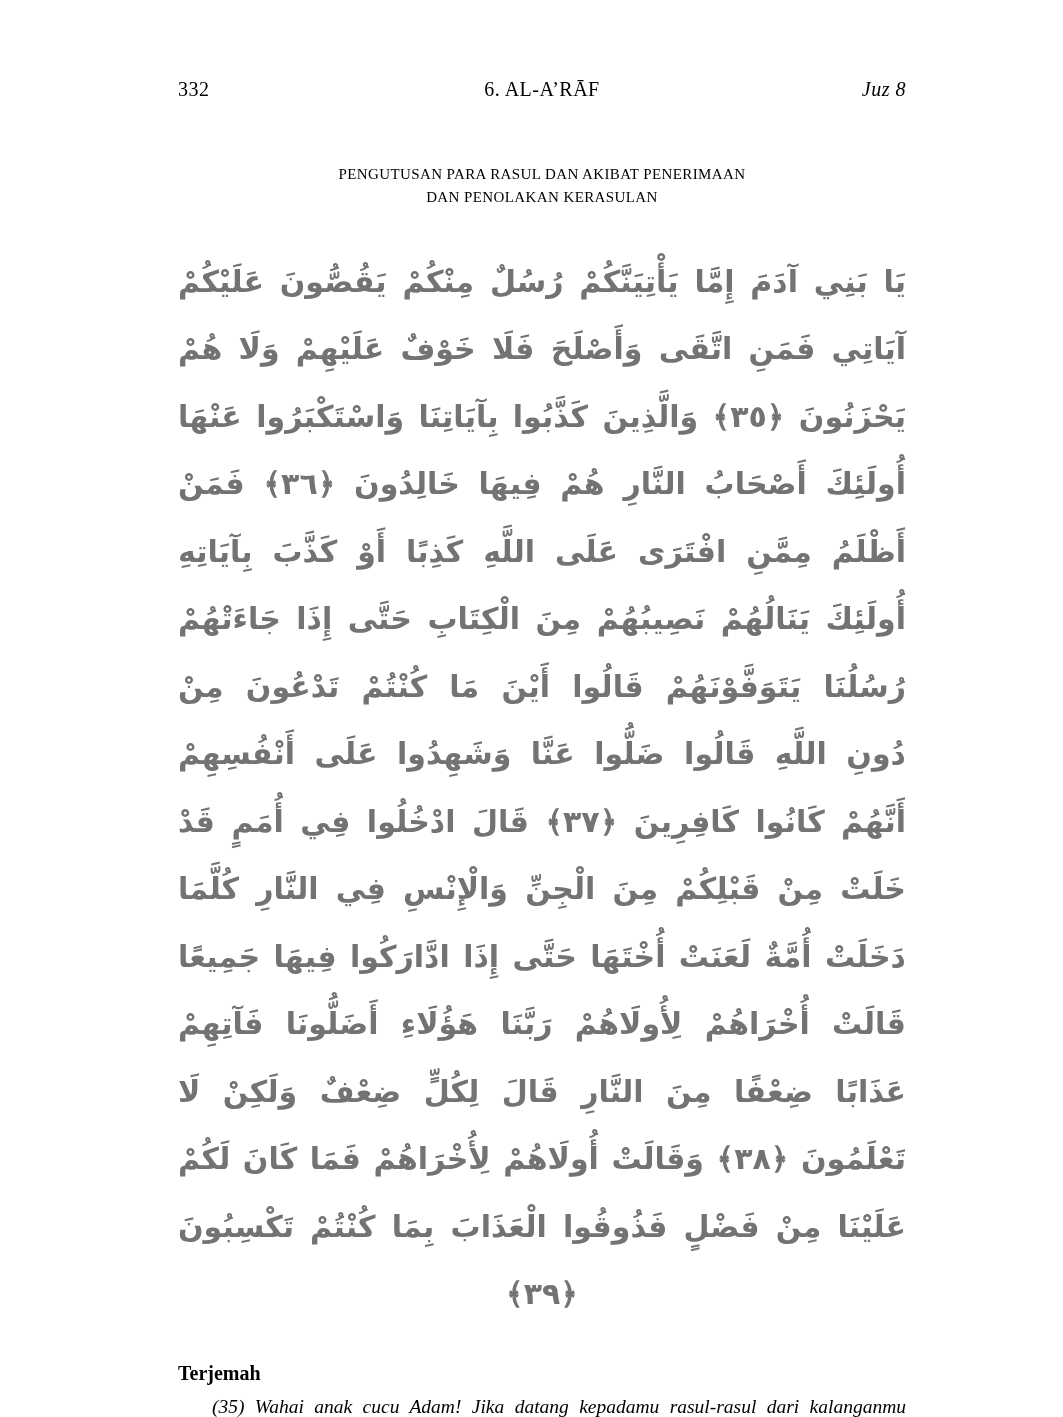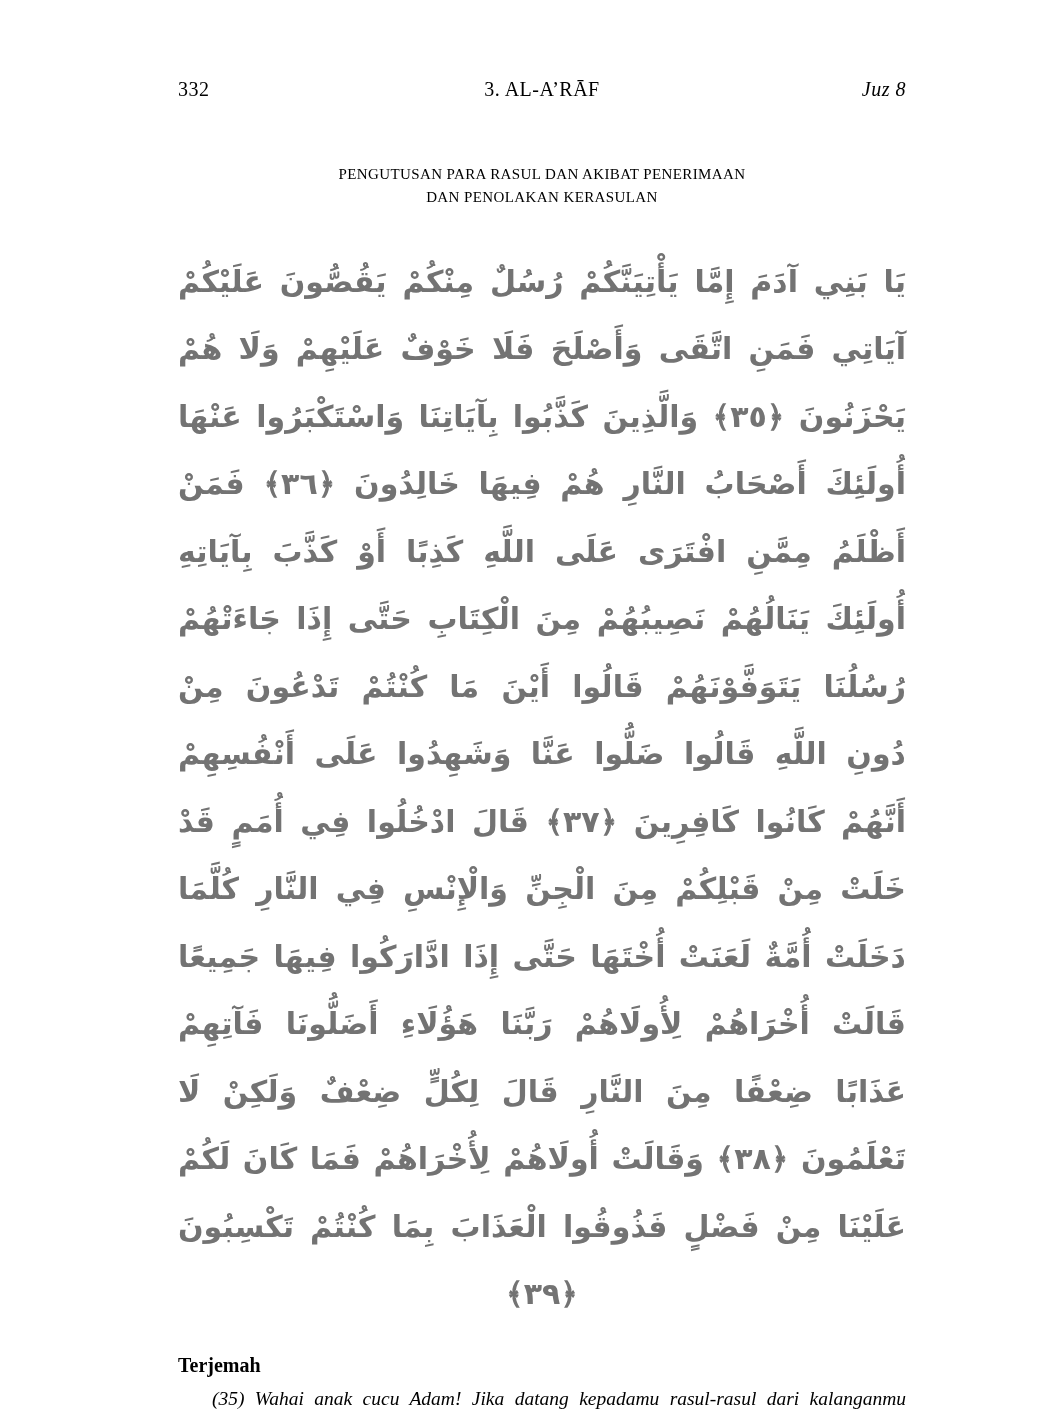--- a/index.html
+++ b/index.html
@@ -62,21 +62,21 @@
     text-align-last: center;
     font-family: "DejaVu Sans", sans-serif;
     font-weight: bold;
     font-size: 30px;
     line-height: 2.25;
     color: #737373;
     word-spacing: 2px;
   }
   
   .terjemah-heading {
-    margin-top: 26px;
+    margin-top: 34px;
     font-weight: bold;
     font-size: 20px;
   }
   .terjemah-body {
     margin-top: 8px;
     font-style: italic;
     font-size: 19.5px;
     line-height: 1.48;
     text-align: justify;
     text-indent: 34px;
@@ -84,21 +84,21 @@
   }
 </style>
 </head>
 <body>
 
 <div class="page">
   <div class="content">
 
     <div class="running-header">
       <span class="left">332</span>
-      <span class="center">3. AL-A’RĀF</span>
+      <span class="center">6. AL-A’RĀF</span>
       <span class="right">Juz 8</span>
     </div>
 
     <div class="section-title">
       <div>PENGUTUSAN PARA RASUL DAN AKIBAT PENERIMAAN</div>
       <div>DAN PENOLAKAN KERASULAN</div>
     </div>
 
     <div class="arabic-block" dir="rtl" lang="ar">يَا بَنِي آدَمَ إِمَّا يَأْتِيَنَّكُمْ رُسُلٌ مِنْكُمْ يَقُصُّونَ عَلَيْكُمْ آيَاتِي فَمَنِ اتَّقَى وَأَصْلَحَ فَلَا خَوْفٌ عَلَيْهِمْ وَلَا هُمْ يَحْزَنُونَ ﴿٣٥﴾ وَالَّذِينَ كَذَّبُوا بِآيَاتِنَا وَاسْتَكْبَرُوا عَنْهَا أُولَئِكَ أَصْحَابُ النَّارِ هُمْ فِيهَا خَالِدُونَ ﴿٣٦﴾ فَمَنْ أَظْلَمُ مِمَّنِ افْتَرَى عَلَى اللَّهِ كَذِبًا أَوْ كَذَّبَ بِآيَاتِهِ أُولَئِكَ يَنَالُهُمْ نَصِيبُهُمْ مِنَ الْكِتَابِ حَتَّى إِذَا جَاءَتْهُمْ رُسُلُنَا يَتَوَفَّوْنَهُمْ قَالُوا أَيْنَ مَا كُنْتُمْ تَدْعُونَ مِنْ دُونِ اللَّهِ قَالُوا ضَلُّوا عَنَّا وَشَهِدُوا عَلَى أَنْفُسِهِمْ أَنَّهُمْ كَانُوا كَافِرِينَ ﴿٣٧﴾ قَالَ ادْخُلُوا فِي أُمَمٍ قَدْ خَلَتْ مِنْ قَبْلِكُمْ مِنَ الْجِنِّ وَالْإِنْسِ فِي النَّارِ كُلَّمَا دَخَلَتْ أُمَّةٌ لَعَنَتْ أُخْتَهَا حَتَّى إِذَا ادَّارَكُوا فِيهَا جَمِيعًا قَالَتْ أُخْرَاهُمْ لِأُولَاهُمْ رَبَّنَا هَؤُلَاءِ أَضَلُّونَا فَآتِهِمْ عَذَابًا ضِعْفًا مِنَ النَّارِ قَالَ لِكُلٍّ ضِعْفٌ وَلَكِنْ لَا تَعْلَمُونَ ﴿٣٨﴾ وَقَالَتْ أُولَاهُمْ لِأُخْرَاهُمْ فَمَا كَانَ لَكُمْ عَلَيْنَا مِنْ فَضْلٍ فَذُوقُوا الْعَذَابَ بِمَا كُنْتُمْ تَكْسِبُونَ ﴿٣٩﴾</div>
 

